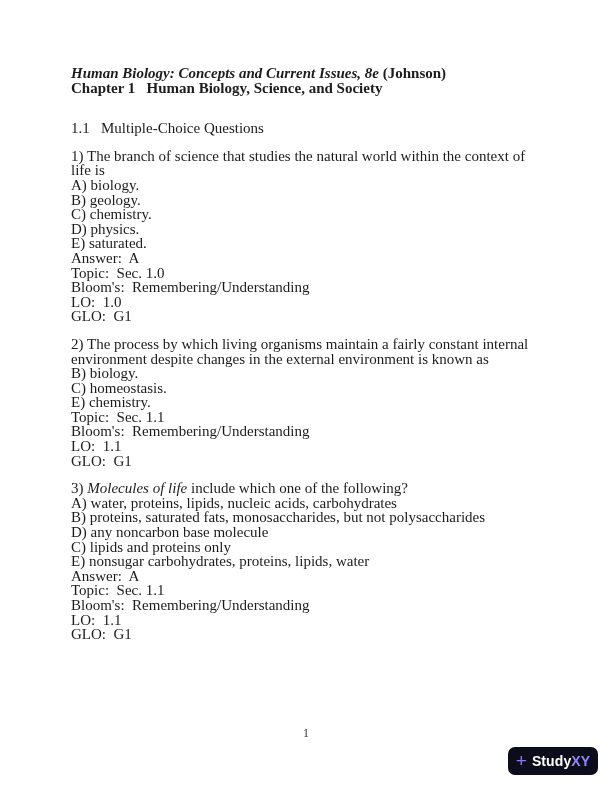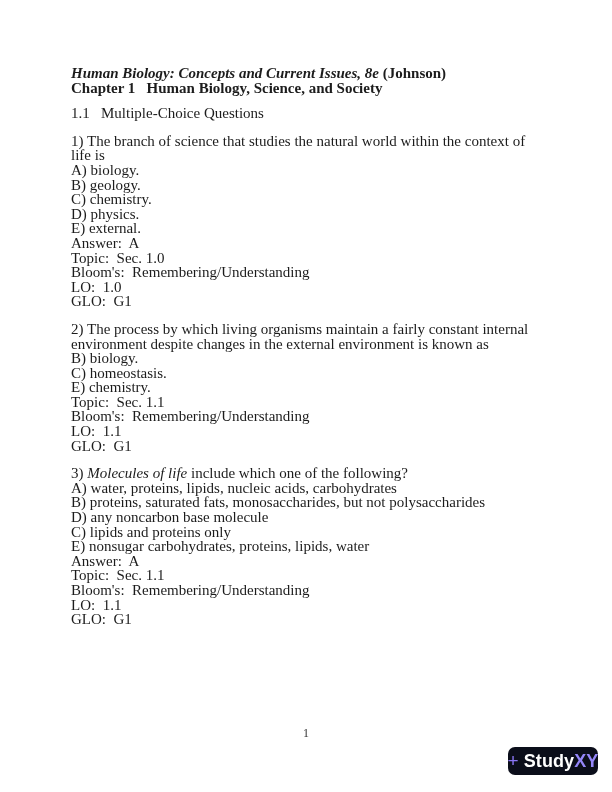--- a/index.html
+++ b/index.html
@@ -30,21 +30,21 @@
     font-weight: 700;
   }
   .book-title {
     font-style: italic;
     font-weight: 700;
   }
   .book-suffix {
     font-weight: 700;
   }
   .section-heading {
-    margin-top: 11px;
+    margin-top: 26px;
   }
   .question {
     margin-top: 13px;
   }
   .stem-italic {
     font-style: italic;
     text-align: right;
   }
   .page-number {
     position: absolute;
@@ -71,21 +71,21 @@
     cursor: pointer;
   }
   .logo-plus {
     color: #8a76f5;
     font-size: 19px;
     font-weight: 400;
     line-height: 1;
     margin-top: -2px;
   }
   .logo-text {
-    font-size: 18px;
+    font-size: 14px;
     font-weight: 700;
     letter-spacing: 0.1px;
   }
   .logo-study { color: #ffffff; }
   .logo-xy { color: #9486f9; }
 </style>
 </head>
 <body>
 
 <div class="content">
@@ -96,21 +96,21 @@
   </div>
 
   <div class="line section-heading">1.1   Multiple-Choice Questions</div>
 
   <div class="question">
     <div class="line"><span>1) The branch of science that studies the natural world within the context of life is</span><span class="stem-italic"></span><span></span></div>
     <div class="line">A) biology.</div>
     <div class="line">B) geology.</div>
     <div class="line">C) chemistry.</div>
     <div class="line">D) physics.</div>
-    <div class="line">E) external.</div>
+    <div class="line">E) saturated.</div>
     <div class="line">Answer:  A</div>
     <div class="line">Topic:  Sec. 1.0</div>
     <div class="line">Bloom's:  Remembering/Understanding</div>
     <div class="line">LO:  1.0</div>
     <div class="line">GLO:  G1</div>
   </div>
 
   <div class="question">
     <div class="line"><span>2) The process by which living organisms maintain a fairly constant internal environment despite changes in the external environment is known as</span><span class="stem-italic"></span><span></span></div>
     <div class="line">B) biology.</div>

